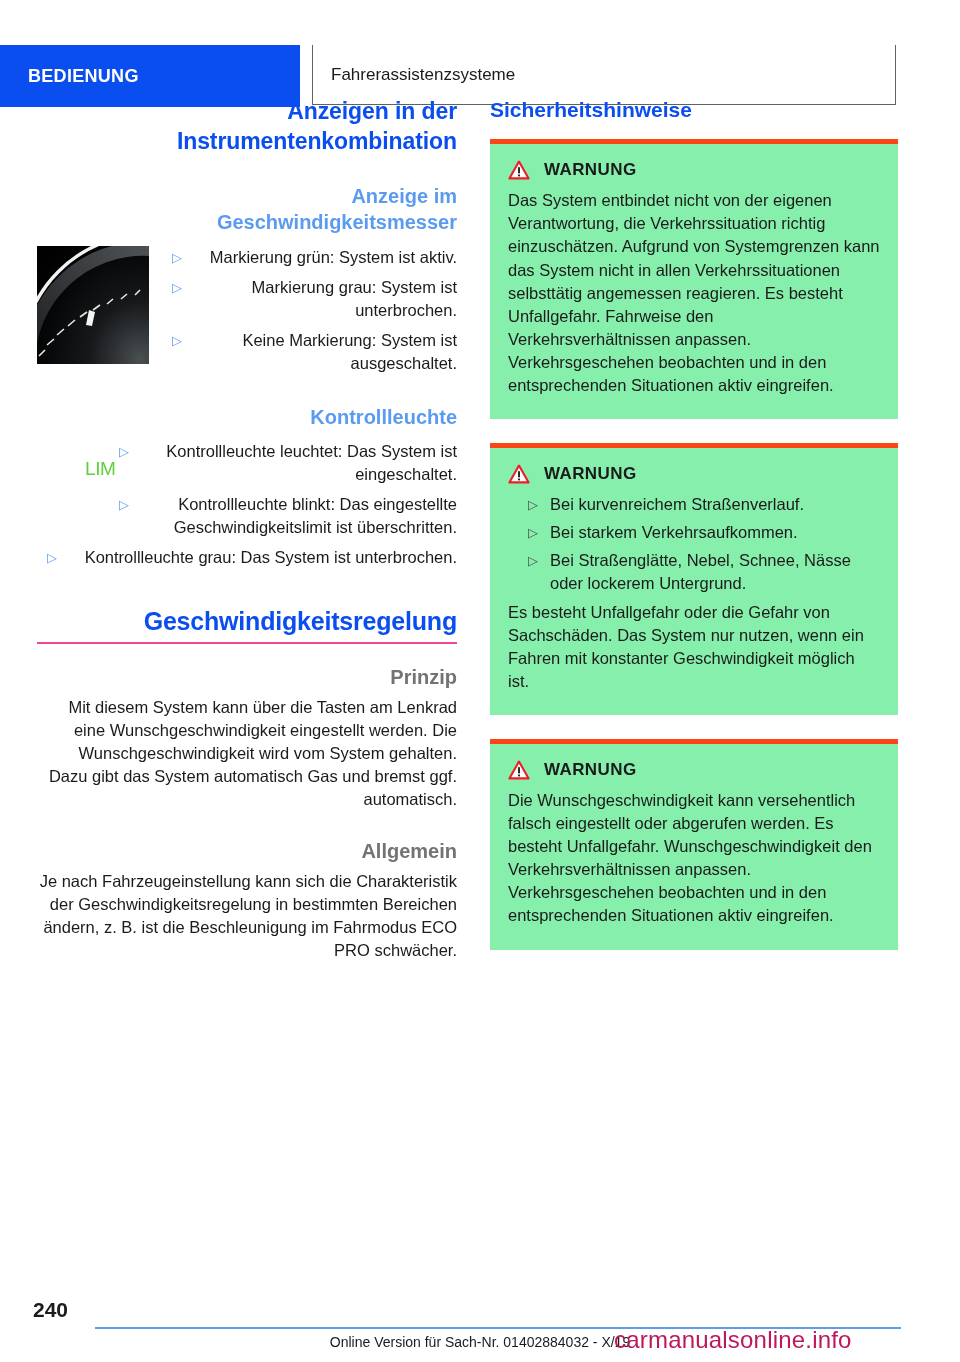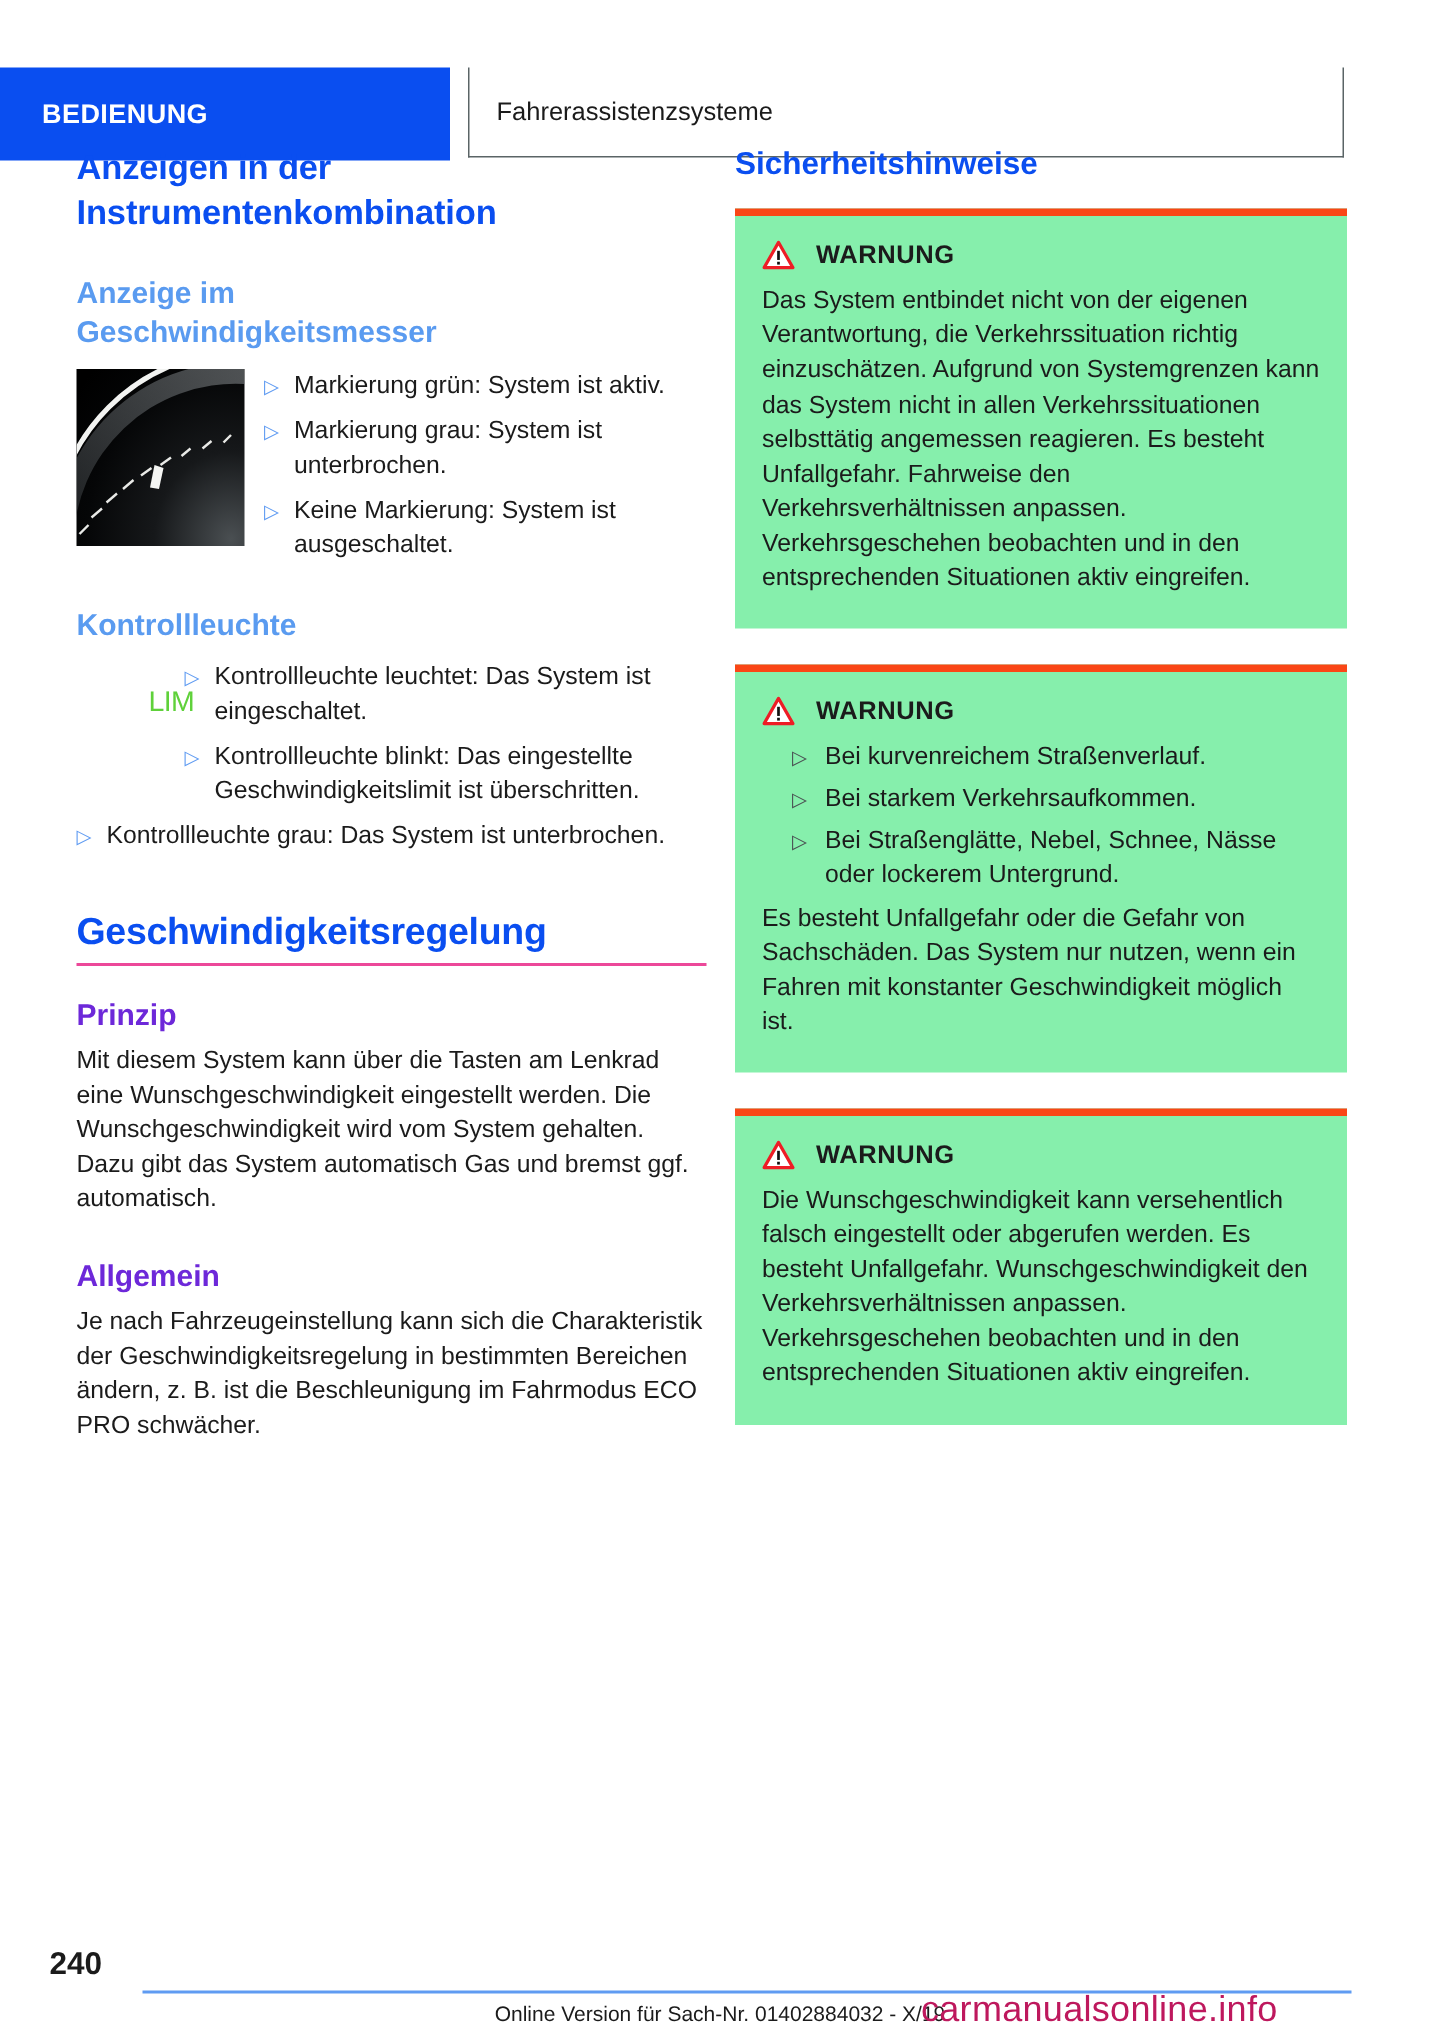--- a/index.html
+++ b/index.html
@@ -45,22 +45,23 @@
   }
   #header-section-label {
     font-size: 17px;
     color: #1b1b1b;
     padding-left: 18px;
   }
 
   
   #col-left {
     position: absolute;
-    left: 51px; top: 96px;
+    left: 37px; top: 96px;
     width: 420px;
+    text-align: right;
   }
   #col-right {
     position: absolute;
     left: 478px; top: 96px;
     width: 420px;
     padding-left: 12px;
   }
 
   
   .h1-blue {
@@ -80,21 +81,21 @@
     border-bottom: 2px solid #ec4899;
     display: block;
   }
   .h2-lightblue {
     color: #5a9bf0;
     font-weight: bold;
     font-size: 20px;
     line-height: 1.32;
   }
   .h2-blue {
-    color: #6d28d9;
+    color: #737373;
     font-weight: bold;
     font-size: 20px;
     line-height: 1.32;
   }
   .h2-blue-right {
     color: #0a4ef0;
     font-weight: bold;
     font-size: 21px;
     line-height: 1.3;
   }

